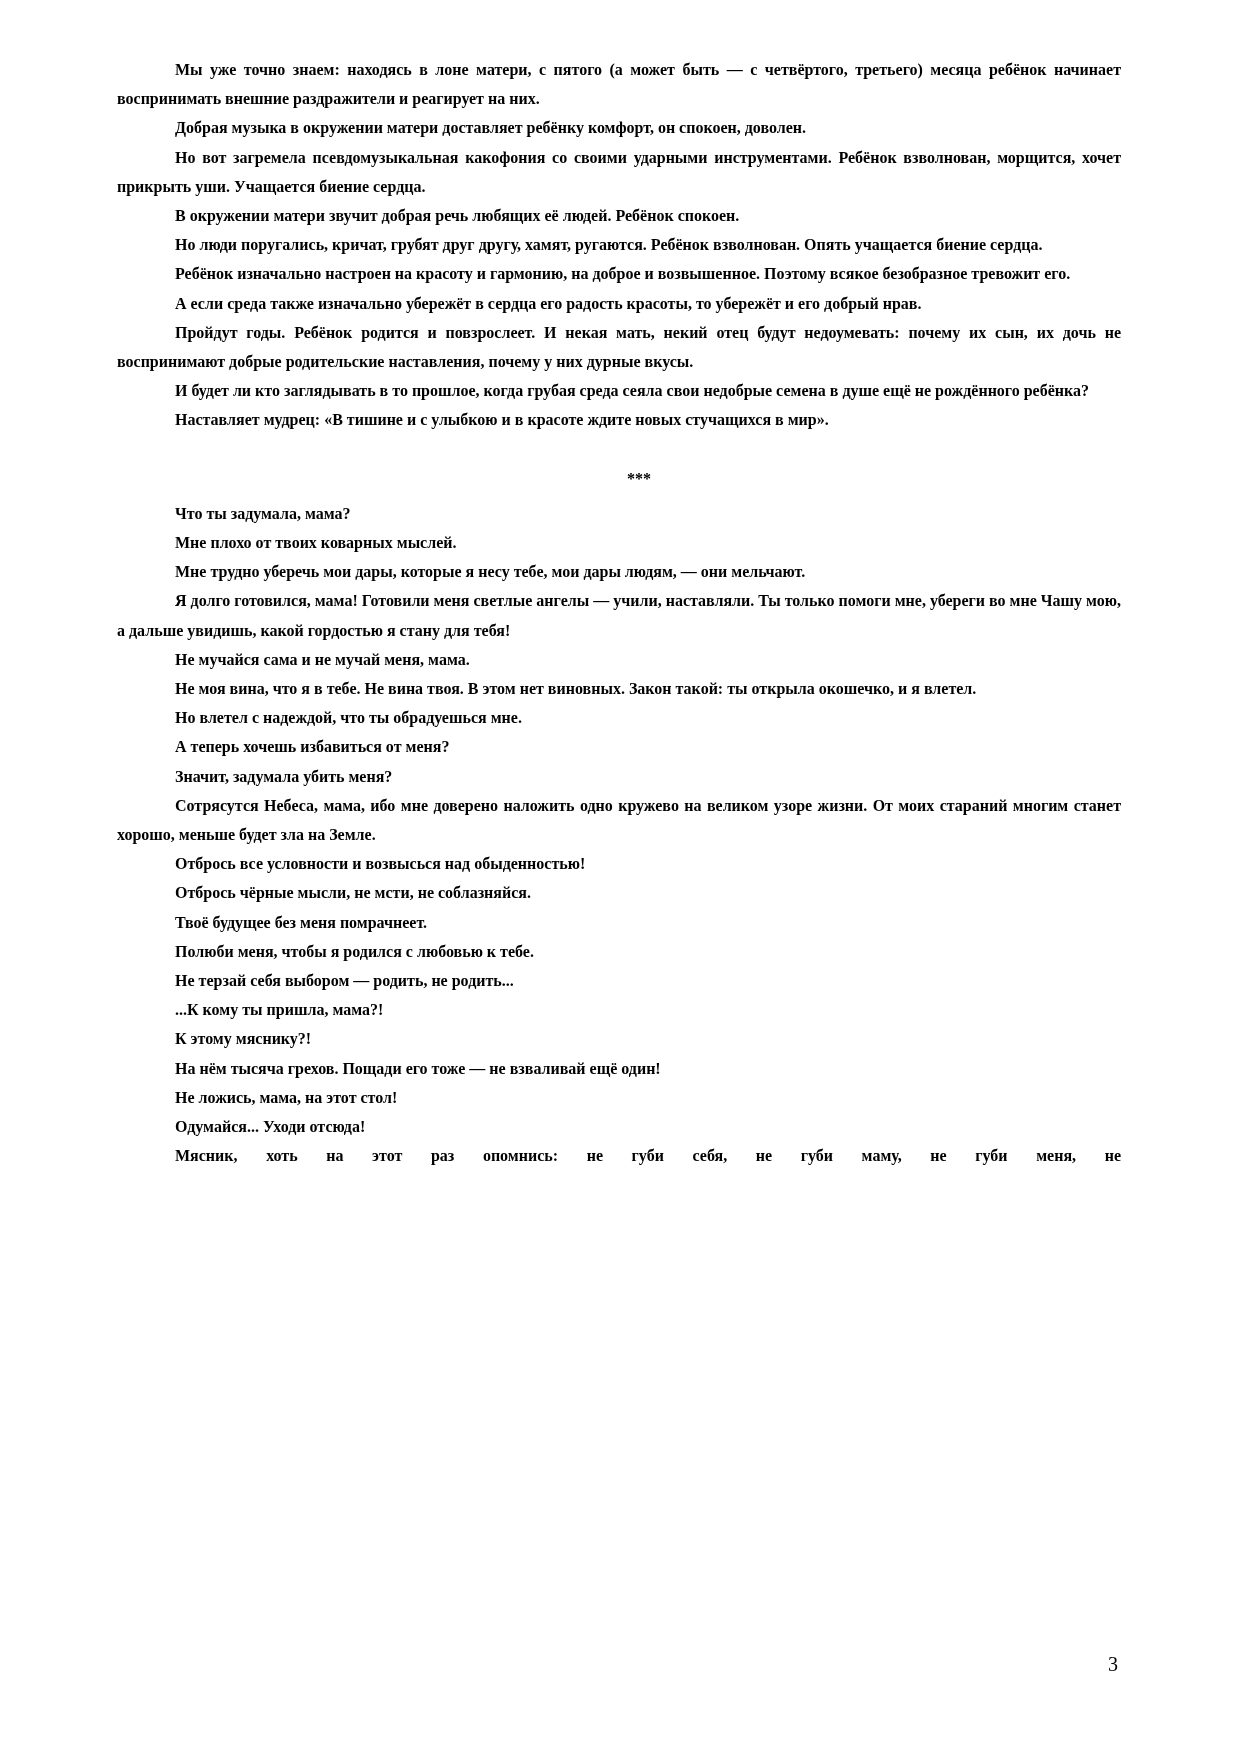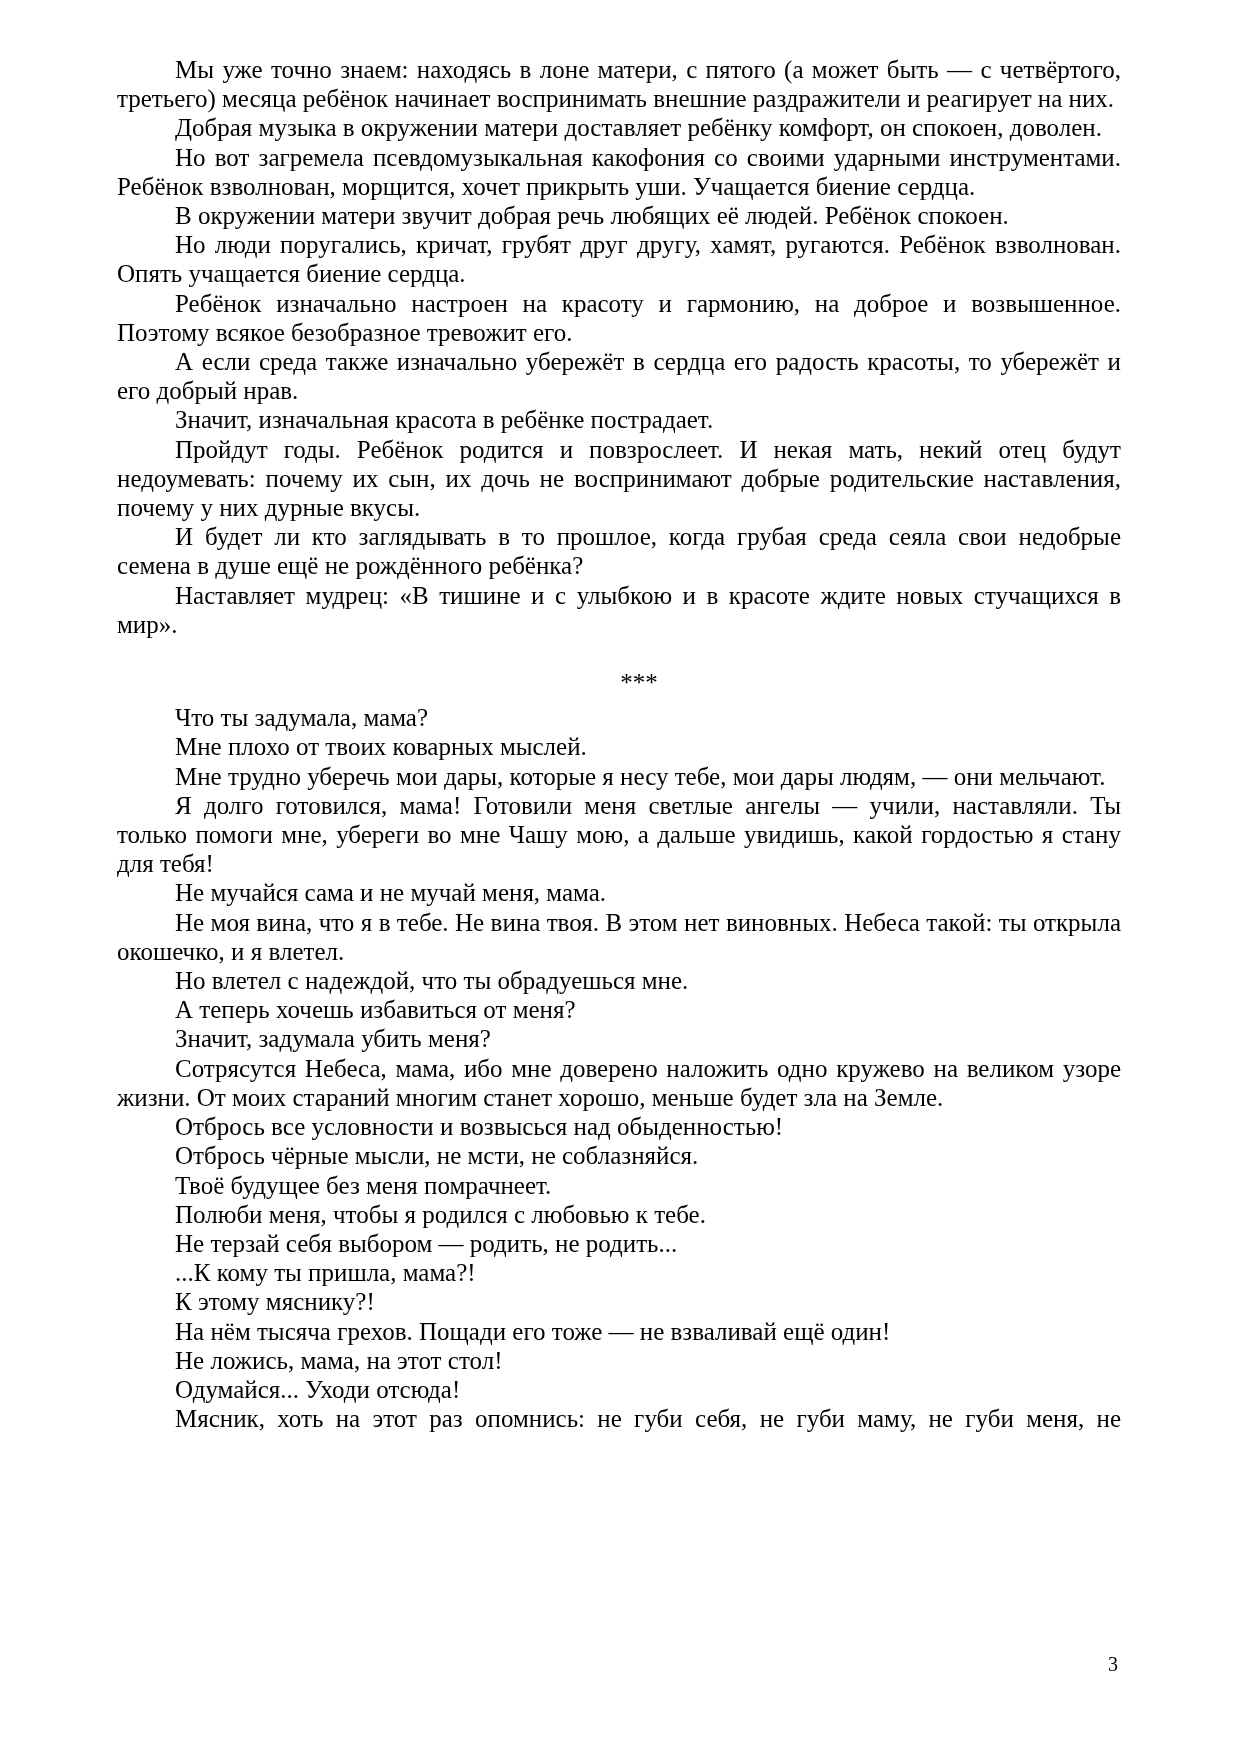--- a/index.html
+++ b/index.html
@@ -13,22 +13,23 @@
       position: relative;
       overflow: hidden;
       color: #000000;
     }
     .page {
       position: absolute;
       left: 117px;
       top: 55px;
       width: 1004px;
       font-family: "Liberation Serif", "DejaVu Serif", serif;
-      font-size: 25px;
+      font-size: 16px;
       line-height: 29.2px;
+      font-weight: bold;
     }
     .para {
       margin: 0;
       text-indent: 58px;
       text-align: justify;
     }
     .section-break {
       margin: 29px 0 0 0;
       height: 29.2px;
       text-align: center;
@@ -53,36 +54,35 @@
 
 <div class="page">
   <div>
     <p class="para">Мы уже точно знаем: находясь в лоне матери, с пятого (а может быть — с четвёртого, третьего) месяца ребёнок начинает воспринимать внешние раздражители и реагирует на них.</p>
     <p class="para">Добрая музыка в окружении матери доставляет ребёнку комфорт, он спокоен, доволен.</p>
     <p class="para">Но вот загремела псевдомузыкальная какофония со своими ударными инструментами. Ребёнок взволнован, морщится, хочет прикрыть уши. Учащается биение сердца.</p>
     <p class="para">В окружении матери звучит добрая речь любящих её людей. Ребёнок спокоен.</p>
     <p class="para">Но люди поругались, кричат, грубят друг другу, хамят, ругаются. Ребёнок взволнован. Опять учащается биение сердца.</p>
     <p class="para">Ребёнок изначально настроен на красоту и гармонию, на доброе и возвышенное. Поэтому всякое безобразное тревожит его.</p>
     <p class="para">А если среда также изначально убережёт в сердца его радость красоты, то убережёт и его добрый нрав.</p>
-    <p class="para">Значит, изначальная красота в ребёнке пострадает.</p>
     <p class="para">Пройдут годы. Ребёнок родится и повзрослеет. И некая мать, некий отец будут недоумевать: почему их сын, их дочь не воспринимают добрые родительские наставления, почему у них дурные вкусы.</p>
     <p class="para">И будет ли кто заглядывать в то прошлое, когда грубая среда сеяла свои недобрые семена в душе ещё не рождённого ребёнка?</p>
     <p class="para">Наставляет мудрец: «В тишине и с улыбкою и в красоте ждите новых стучащихся в мир».</p>
   </div>
 
   <div class="section-break">***</div>
   <div class="spacer"></div>
 
   <div>
     <p class="para">Что ты задумала, мама?</p>
     <p class="para">Мне плохо от твоих коварных мыслей.</p>
     <p class="para">Мне трудно уберечь мои дары, которые я несу тебе, мои дары людям, — они мельчают.</p>
     <p class="para">Я долго готовился, мама! Готовили меня светлые ангелы — учили, наставляли. Ты только помоги мне, убереги во мне Чашу мою, а дальше увидишь, какой гордостью я стану для тебя!</p>
     <p class="para">Не мучайся сама и не мучай меня, мама.</p>
-    <p class="para">Не моя вина, что я в тебе. Не вина твоя. В этом нет виновных. Небеса такой: ты открыла окошечко, и я влетел.</p>
+    <p class="para">Не моя вина, что я в тебе. Не вина твоя. В этом нет виновных. Закон такой: ты открыла окошечко, и я влетел.</p>
     <p class="para">Но влетел с надеждой, что ты обрадуешься мне.</p>
     <p class="para">А теперь хочешь избавиться от меня?</p>
     <p class="para">Значит, задумала убить меня?</p>
     <p class="para">Сотрясутся Небеса, мама, ибо мне доверено наложить одно кружево на великом узоре жизни. От моих стараний многим станет хорошо, меньше будет зла на Земле.</p>
     <p class="para">Отбрось все условности и возвысься над обыденностью!</p>
     <p class="para">Отбрось чёрные мысли, не мсти, не соблазняйся.</p>
     <p class="para">Твоё будущее без меня помрачнеет.</p>
     <p class="para">Полюби меня, чтобы я родился с любовью к тебе.</p>
     <p class="para">Не терзай себя выбором — родить, не родить...</p>
     <p class="para">...К кому ты пришла, мама?!</p>

